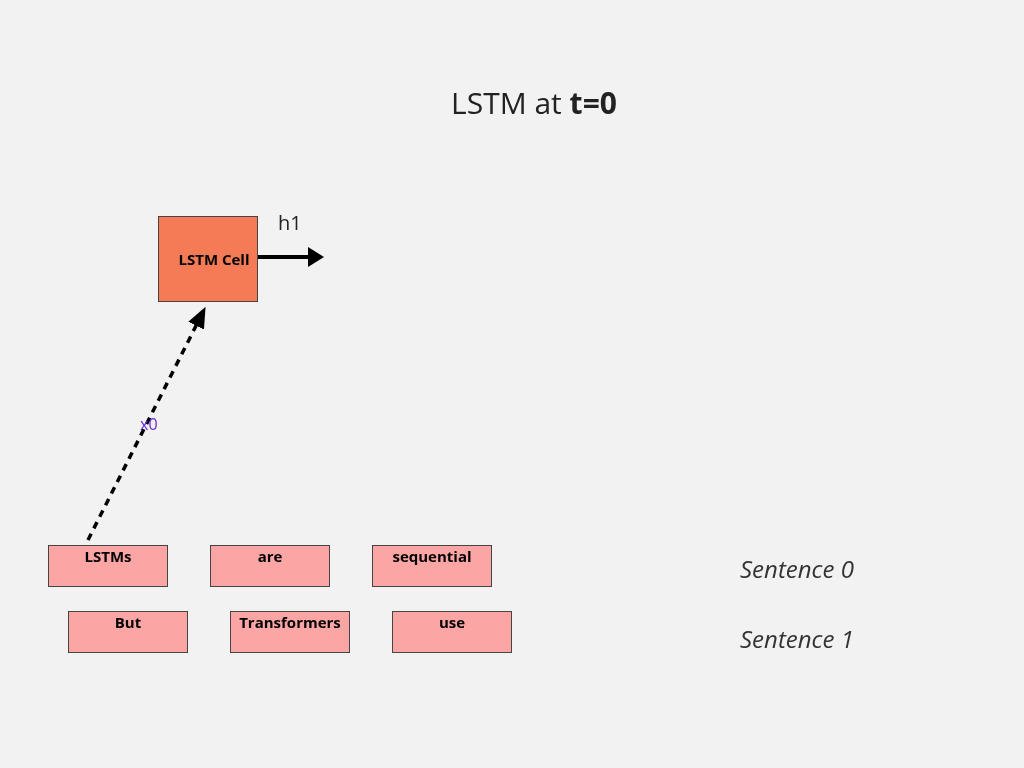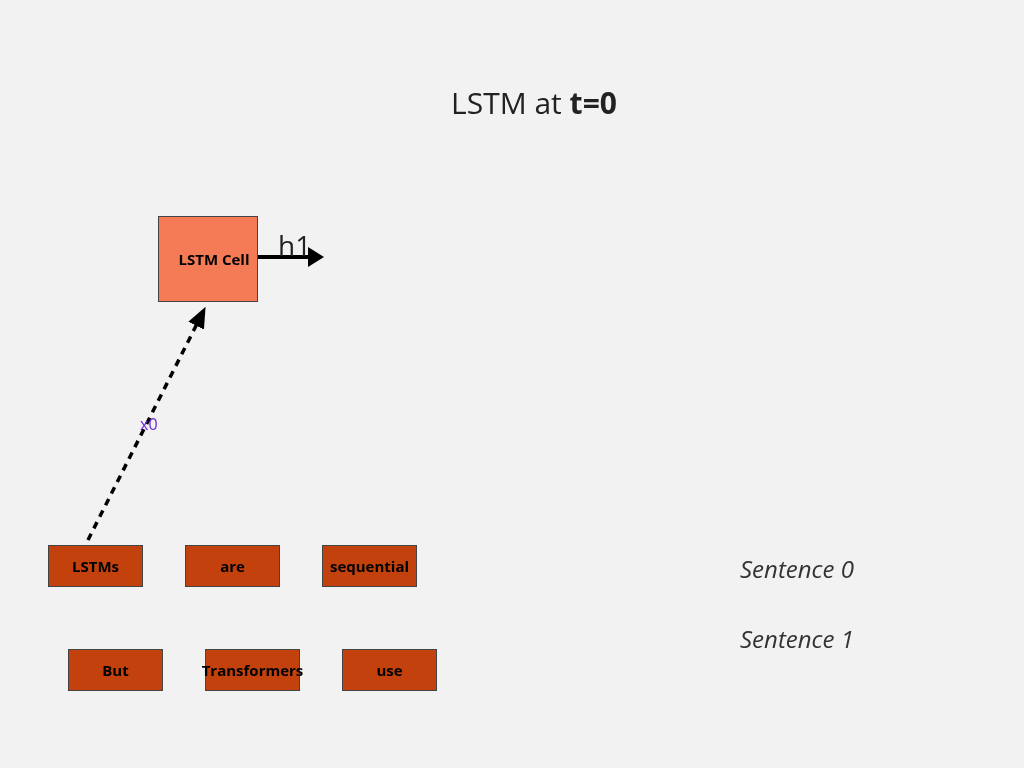--- a/index.html
+++ b/index.html
@@ -59,23 +59,23 @@
       top: -2px;
       left: 50px;
       width: 0;
       height: 0;
       border-left: 16px solid #000;
       border-top: 10px solid transparent;
       border-bottom: 10px solid transparent;
     }
     .h1-label {
       position: absolute;
-      top: 226px;
+      top: 209px;
       left: 278px;
-      font-size: 28px;
+      font-size: 20px;
       color: #222;
     }
     .dashed-arrow {
       position: absolute;
       top: 302px;
       left: 82px;
       width: 140px;
       height: 240px;
     }
     .x0-label {
@@ -84,33 +84,33 @@
       left: 140px;
       font-size: 16px;
       color: #6d28d9;
     }
     .token-row {
       position: absolute;
       display: flex;
       gap: 42px;
     }
     .token {
-      width: 95px;
+      width: 120px;
       height: 42px;
-      background: #c2410c;
+      background: #fca5a5;
       border: 1px solid #444;
       display: flex;
-      align-items: center;
+      align-items: flex-start;
       justify-content: center;
       font-size: 15px;
       font-weight: 700;
       color: #000;
     }
     .row-0 { top: 545px; left: 48px; }
-    .row-1 { top: 649px; left: 48px; padding-left: 20px; }
+    .row-1 { top: 611px; left: 48px; padding-left: 20px; }
     .sentence-label {
       position: absolute;
       font-size: 24px;
       color: #333;
       font-style: italic;
     }
     .label-0 { top: 552px; left: 740px; }
     .label-1 { top: 622px; left: 740px; }
   </style>
 </head>

